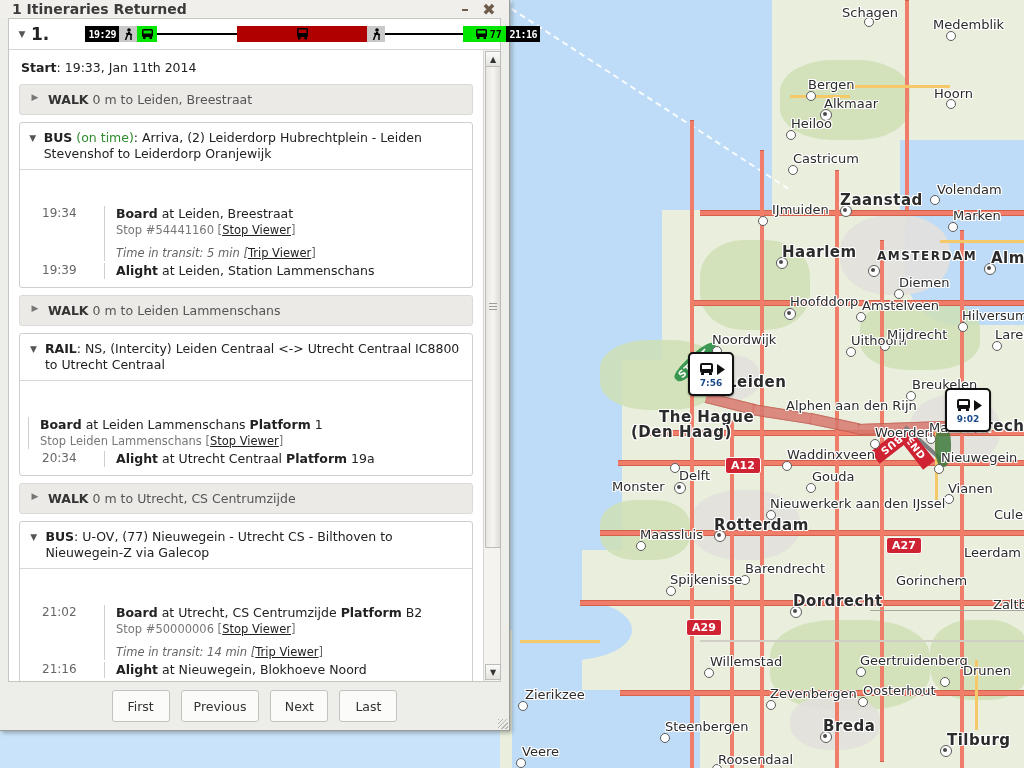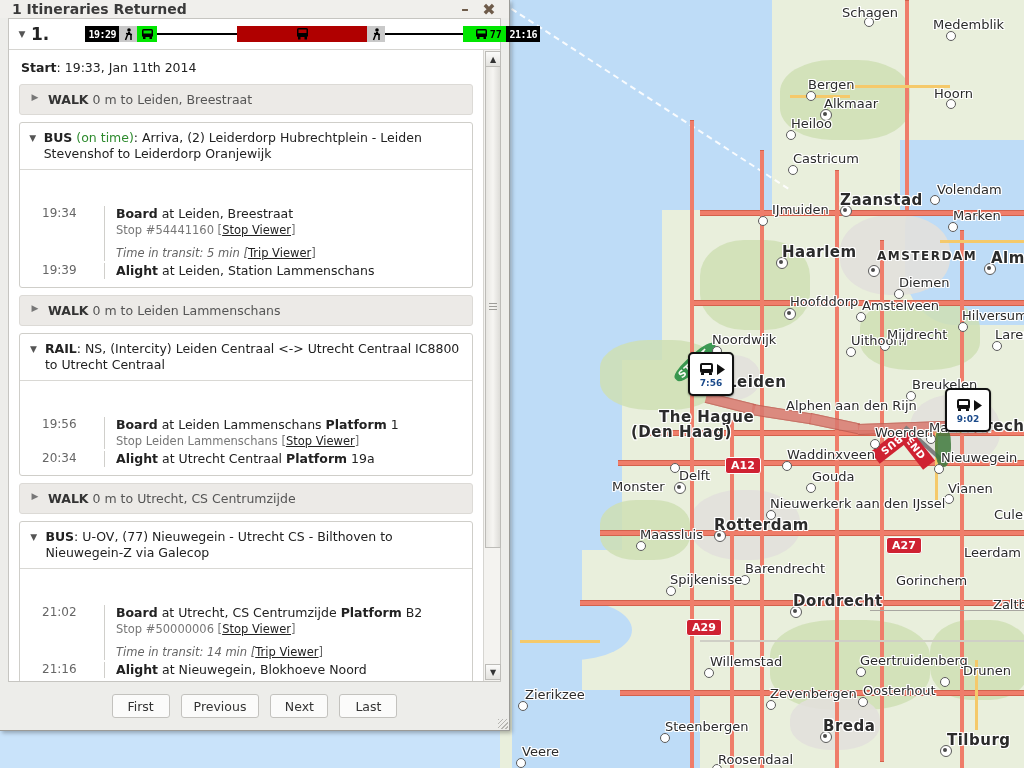--- a/index.html
+++ b/index.html
@@ -126,21 +126,21 @@
   .steprow .tm{width:62px;flex:none;color:#666;font-size:12px;
                text-align:left;padding-left:14px;}
   .steprow .dv{width:1px;background:#d0cfcb;margin-right:11px;flex:none;}
   .steprow .tx{flex:1;color:#222;line-height:16px;}
   .sub{color:#777;font-size:11.5px;}
   .italic{font-style:italic;color:#666;font-size:11.5px;}
   a.lnk{color:#222;text-decoration:underline;cursor:pointer;}
 
   #btnbar{height:48px;flex:none;display:flex;align-items:center;
           justify-content:center;gap:11px;}
-  .nbtn{min-width:58px;height:24px;padding:0 12px;background:#fbfbfa;
+  .nbtn{min-width:58px;height:32px;padding:0 12px;background:#fbfbfa;
         border:1px solid #c3c2be;border-radius:3px;font-size:12.5px;
         color:#333;cursor:pointer;
         font-family:"DejaVu Sans","Liberation Sans",sans-serif;}
   #resize{position:absolute;right:1px;bottom:1px;width:10px;height:10px;
           background:repeating-linear-gradient(135deg,#b5b4b0 0 1px,transparent 1px 3px);}
 </style>
 </head>
 <body>
 
 <div id="root">
@@ -480,21 +480,20 @@
                 </div>
               </div>
               <div class="leg">
                 <div class="leg-box">
                   <div class="leg-head">
                     <span class="caret">▼</span>
                     <span><span class="mode">RAIL</span><span>: NS, (Intercity) Leiden Centraal &lt;-&gt; Utrecht Centraal IC8800 to Utrecht Centraal</span></span>
                   </div>
                   <div class="leg-body">
                     <div class="steprow">
-                      <div class="tm">19:56</div>
                       <div class="dv"></div>
                       <div class="tx">
                         <div><b>Board</b><span> at Leiden Lammenschans </span><b>Platform</b><span> 1</span></div>
                         <div class="sub"><span>Stop Leiden Lammenschans [</span><a class="lnk">Stop Viewer</a><span>]</span></div>
                       </div>
                     </div>
                     <div class="steprow">
                       <div class="tm">20:34</div>
                       <div class="dv"></div>
                       <div class="tx">

